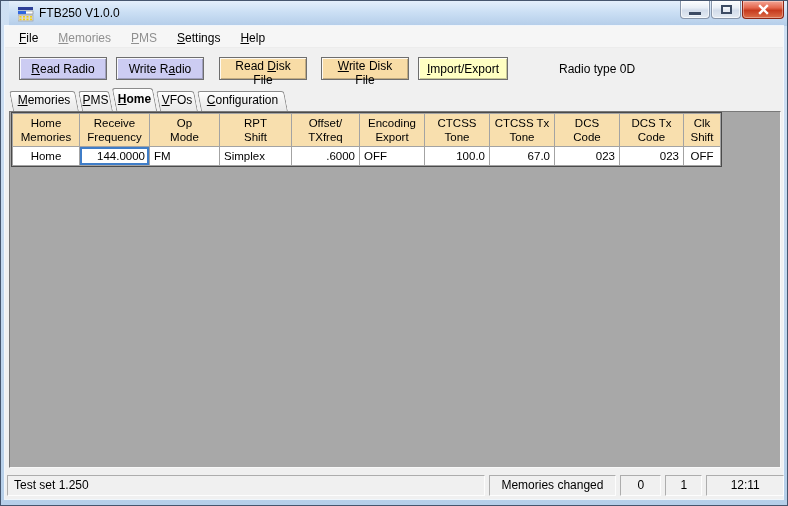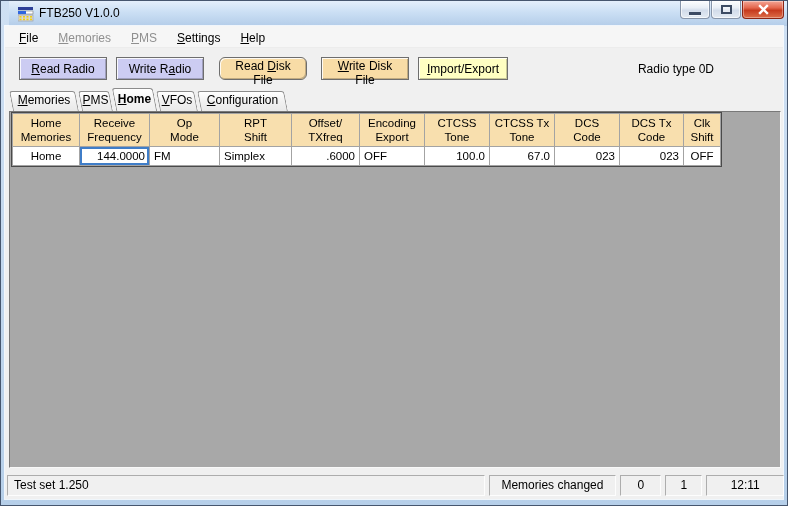--- a/index.html
+++ b/index.html
@@ -31,21 +31,21 @@
     box-shadow:0 0 0 1px rgba(255,255,255,.8);}
   .menubar{position:absolute;left:4px;right:4px;top:25px;height:22px;background:#f6f6f6;
     border-bottom:1px solid #ececec;padding:3px 12px 0 6px;}
   .mi{display:inline-block;padding:2px 8px;margin-right:4px;}
   .mi.dis{color:#8f8f8f;}
   
   .tbtn{position:absolute;top:56px;height:23px;font:12px "Liberation Sans",sans-serif;
     border:1px solid #6e6e6e;
     box-shadow:inset 1px 1px 0 rgba(255,255,255,.85),inset -1px -1px 0 rgba(0,0,0,.22);
     cursor:default;}
-  .radiotype{position:absolute;left:558px;top:61px;width:155px;text-align:right;}
+  .radiotype{position:absolute;left:558px;top:61px;width:155px;text-align:left;}
   
   .tabstrip{position:absolute;left:4px;top:87px;right:4px;height:23px;
     display:flex;align-items:flex-end;gap:3px;padding-left:6px;}
   .tab{position:relative;height:20px;line-height:19px;text-align:center;cursor:default;}
   .tab::before{content:"";position:absolute;inset:0;
     background:linear-gradient(#ffffff,#f0f0f0 55%,#e9e9e9);
     border:1px solid #8c8c8c;border-bottom:none;border-radius:3px 3px 0 0;
     transform:skewX(11deg);}
   .tab>span{position:relative;z-index:1;}
   .tab.sel{height:23px;line-height:22px;font-weight:bold;}
@@ -108,21 +108,21 @@
   </div>
 
   <div class="formbg"></div>
 
   <div class="menubar" id="menubar"><span class="mi"><u>F</u>ile</span><span class="mi dis"><u>M</u>emories</span><span class="mi dis"><u>P</u>MS</span><span class="mi"><u>S</u>ettings</span><span class="mi"><u>H</u>elp</span></div>
 
   <div id="toolbar">
     <span class="radiotype">Radio type 0D</span>
   <button class="tbtn" style="left: 18px; width: 88px; background: rgb(204, 204, 242);"><u>R</u>ead Radio</button>
       <button class="tbtn" style="left: 115px; width: 88px; background: rgb(204, 204, 242);">Write R<u>a</u>dio</button>
-      <button class="tbtn" style="left: 218px; width: 88px; background: rgb(248, 220, 166); border-radius: 6px;">Read <u>D</u>isk File</button>
+      <button class="tbtn" style="left: 218px; width: 88px; background: rgb(248, 220, 166);">Read <u>D</u>isk File</button>
       <button class="tbtn" style="left: 320px; width: 88px; background: rgb(248, 220, 166);"><u>W</u>rite Disk File</button>
       <button class="tbtn" style="left: 417px; width: 90px; background: rgb(255, 255, 194);"><u>I</u>mport/Export</button>
     </div>
 
   <div class="tabstrip" id="tabstrip">
       <div class="tab" style="width: 66px;"><span><u>M</u>emories</span></div>
       <div class="tab" style="width: 31px;"><span><u>P</u>MS</span></div>
       <div class="tab sel" style="width: 41px;"><span><u>H</u>ome</span></div>
       <div class="tab" style="width: 38px; margin-top: 8px;"><span><u>V</u>FOs</span></div>
       <div class="tab" style="width: 87px;"><span><u>C</u>onfiguration</span></div>

